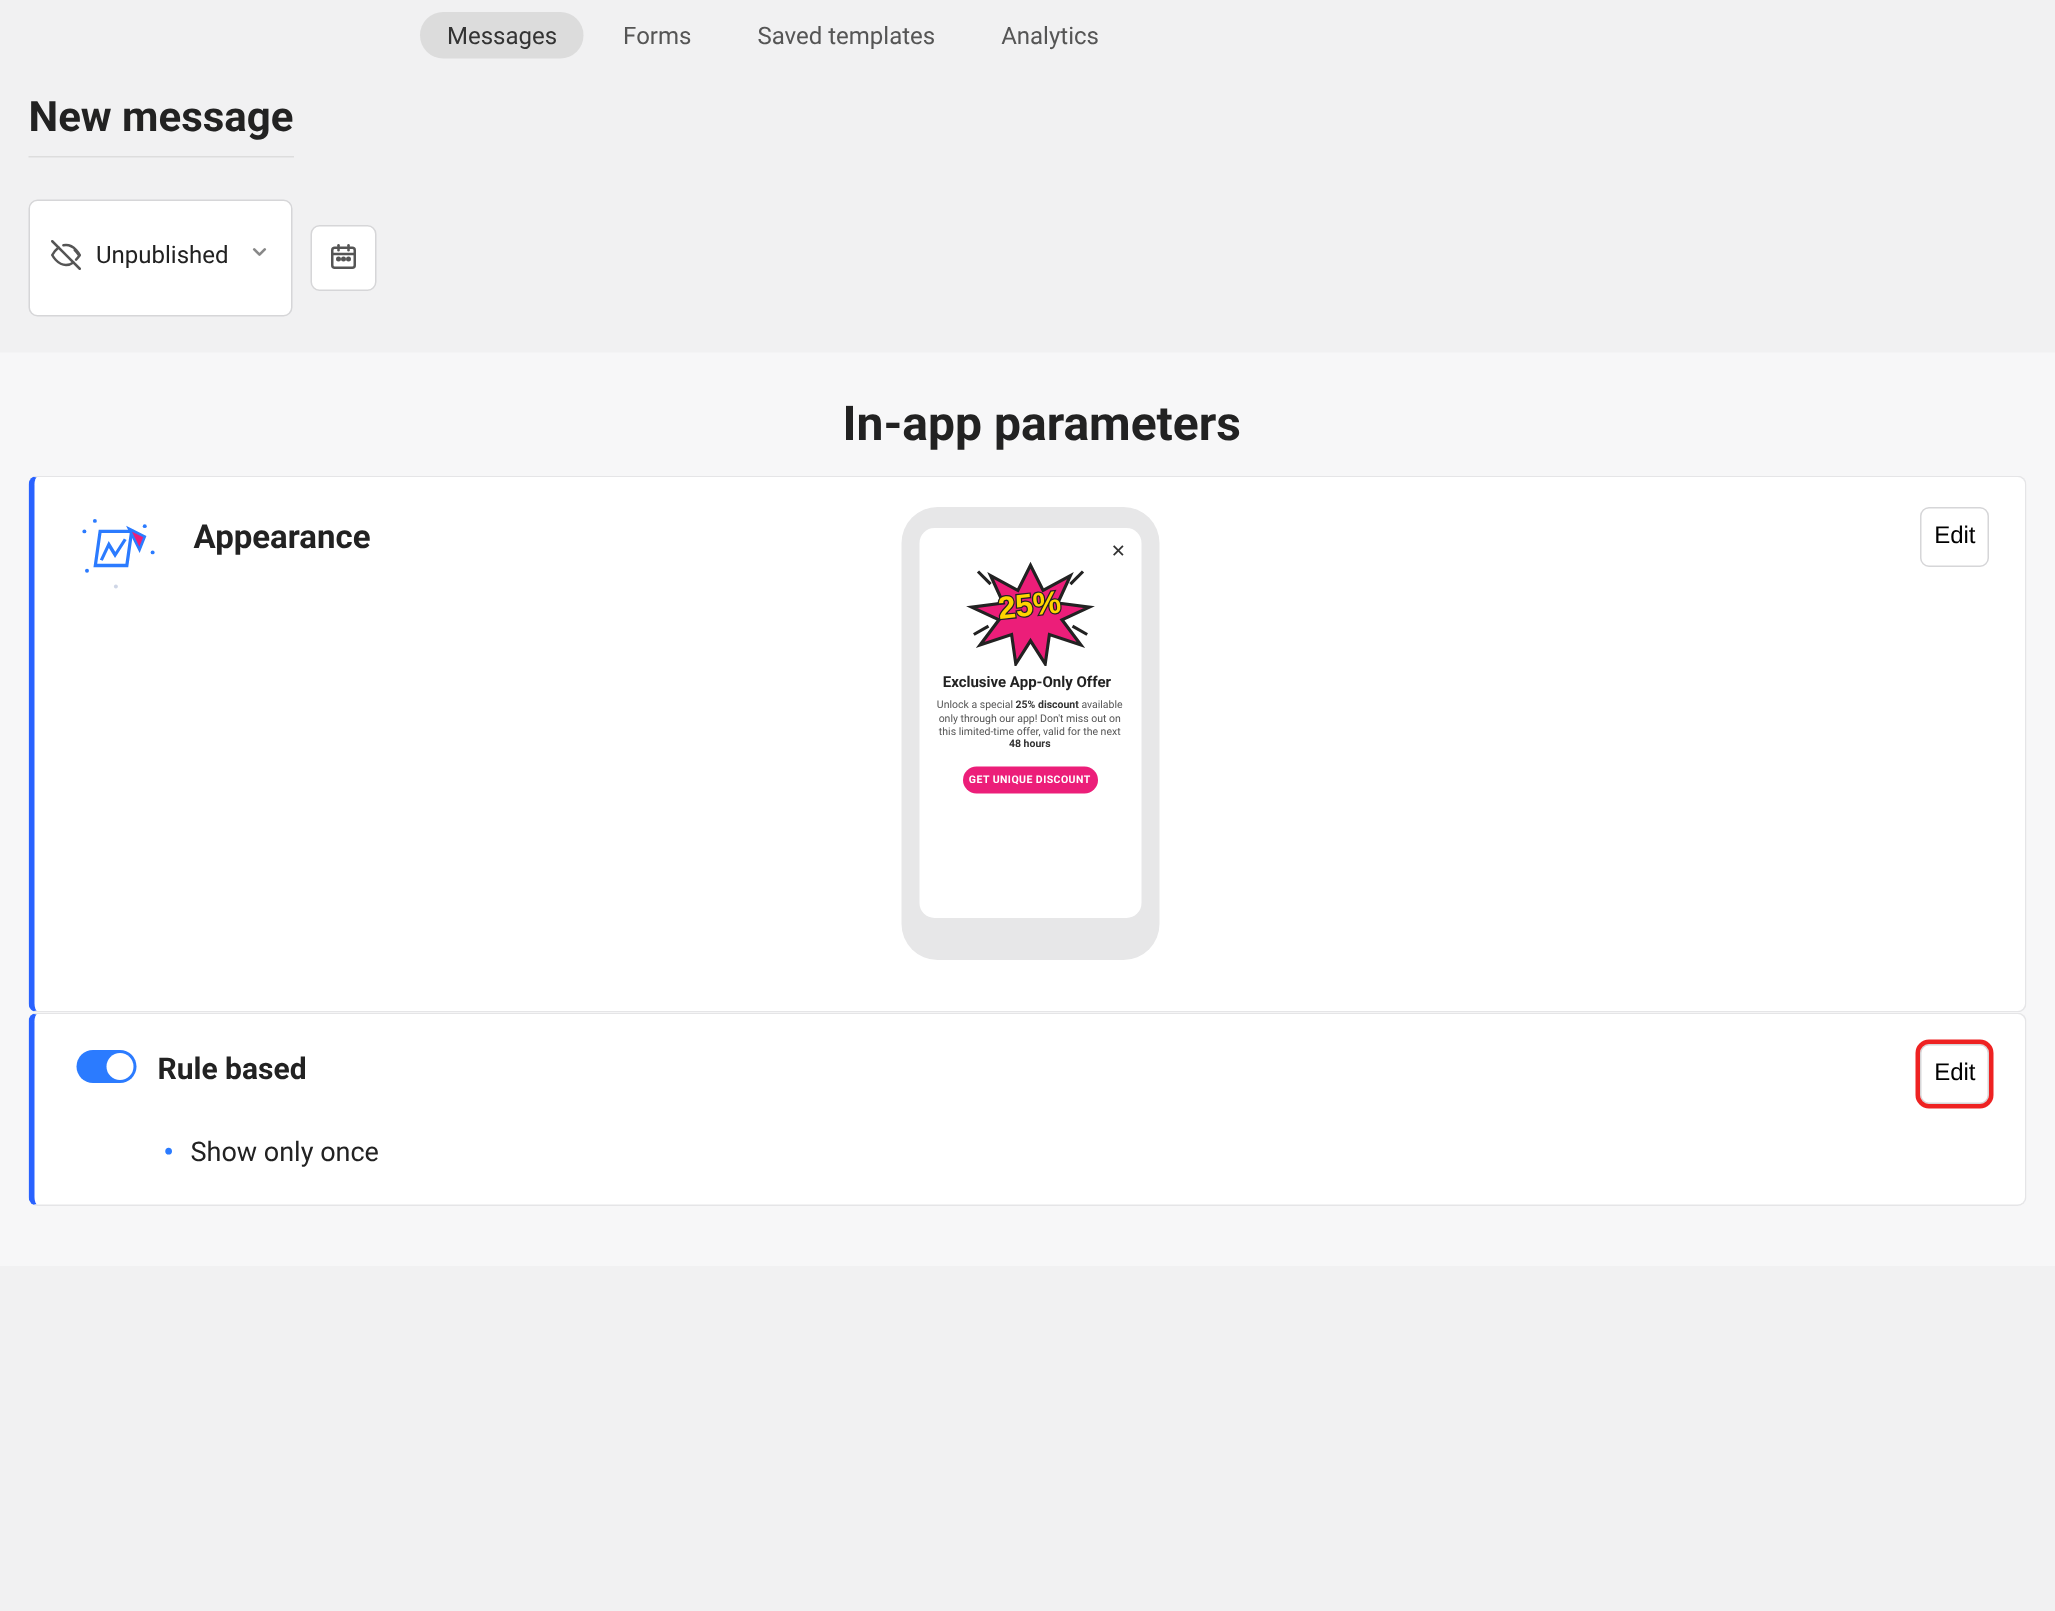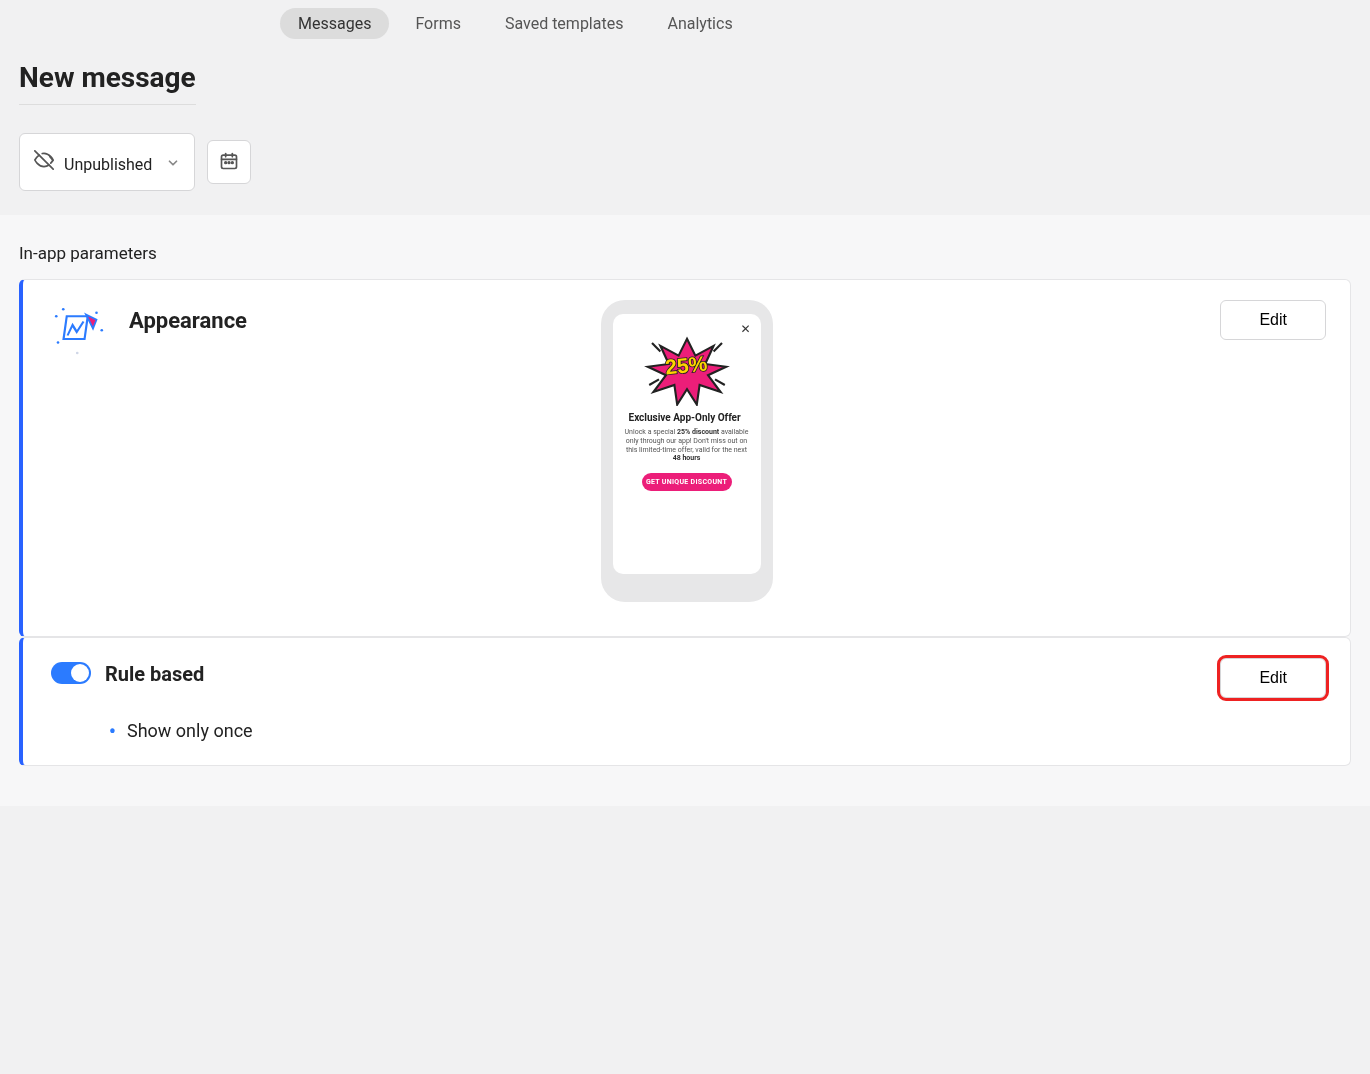--- a/index.html
+++ b/index.html
@@ -34,65 +34,66 @@
     border-bottom: 1px solid #ddd;
   }
   .toolbar {
     display: flex;
     align-items: center;
     gap: 12px;
     padding: 24px 0 24px 19px;
   }
   .status-dropdown {
     display: flex;
-    align-items: flex-end;
+    align-items: flex-start;
     gap: 10px;
     background: #fff;
     border: 1px solid #d6d6d8;
     border-radius: 6px;
-    padding: 16px 14px;
+    padding: 26px 14px;
     cursor: pointer;
     min-width: 176px;
   }
   .status-dropdown .chev { margin-left: auto; color:#888;}
   .icon-btn {
     background: #fff;
     border: 1px solid #d6d6d8;
     border-radius: 6px;
     width: 44px;
     height: 44px;
     display:flex;align-items:center;justify-content:center;
     cursor:pointer;
     color:#555;
   }
   .content { background:#f7f7f8; padding: 0 0 40px 0; }
   .section-title {
-    font-size: 17px;
-    font-weight: 400;
+    font-size: 32px;
+    font-weight: 700;
     padding: 28px 0 16px 19px;
+    text-align: center;
   }
   .card {
     background:#fff;
     margin: 0 19px;
     border: 1px solid #e5e5e7;
     border-left: 4px solid #2962ff;
     border-radius: 6px;
     padding: 24px 28px;
     position: relative;
   }
   .card-header { display:flex; align-items:flex-start; gap:22px;text-align:center; }
   .card-icon {
     width: 56px; height:56px; flex-shrink:0;
     display:flex;align-items:center;justify-content:center;
   }
   .card-title { font-size:22px; font-weight:700; margin-top:4px;}
   .edit-btn {
     position:absolute; top:20px; right:24px;
     background:#fff; border:1px solid #d6d6d8; border-radius:6px;
-    padding:10px 38px; font-size:16px; cursor:pointer;
+    padding:10px 8px; font-size:16px; cursor:pointer;
   }
   .edit-btn.highlight { outline:3px solid #e22; outline-offset:0; }
   .meta-label { color:#999; font-size:17px; margin-top:22px;}
   .meta-value { color:#222; font-size:18px; margin-top:6px;}
   .card-body { margin-left:78px; }
   .preview-wrap {
     display:flex; justify-content:center; margin-top:-60px; margin-bottom:10px;
   }
   .phone {
     width: 172px; background:#e7e7e8; border-radius:24px; padding:14px 12px 28px 12px;

